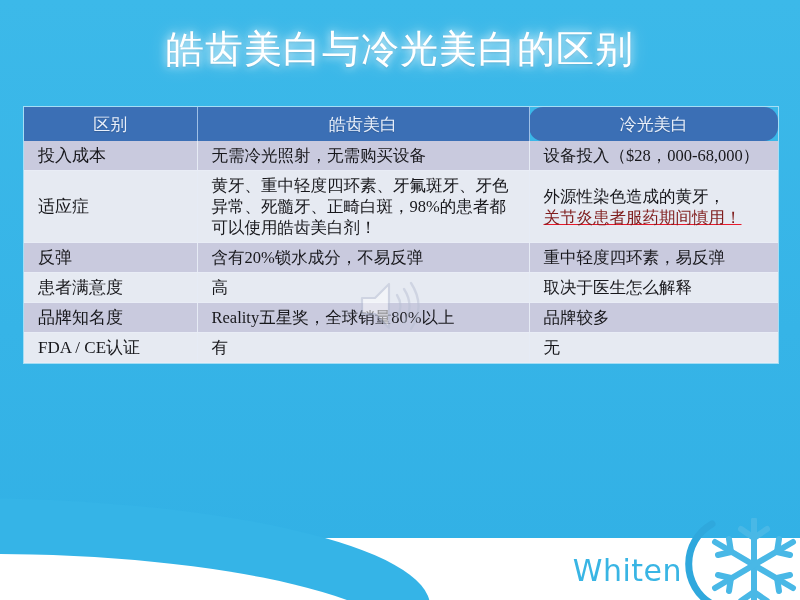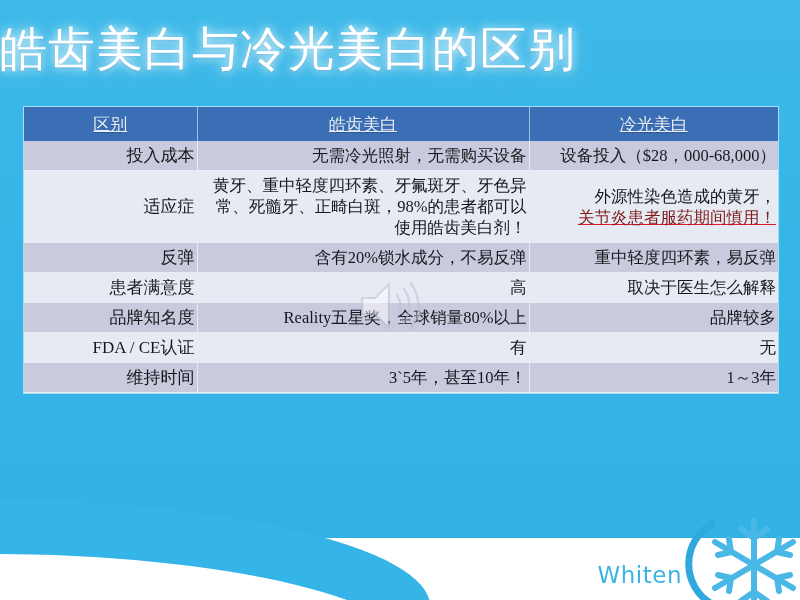--- a/index.html
+++ b/index.html
@@ -30,22 +30,23 @@
   .swoosh-inner{
     position:absolute;left:-10px;bottom:-58px;width:430px;height:104px;
     background:#ffffff;
     border-top-right-radius:100% 100%;
     z-index:3;
   }
 
   
   .title{
     position:absolute;top:20px;left:0;width:800px;
+    text-align:center;
     color:#ffffff;
-    font-size:47px;
+    font-size:38px;
     line-height:58px;
     letter-spacing:1px;
     font-family:"DejaVu Sans","Liberation Sans",sans-serif;
     text-shadow:0 0 9px rgba(255,255,255,.85),0 0 18px rgba(255,255,255,.55),0 1px 2px rgba(0,70,110,.25);
     z-index:6;
     white-space:nowrap;
   }
 
   
   .table-wrap{
@@ -64,30 +65,29 @@
 
   th{
     background:#3b6fb5;
     color:#e9f0fb;
     font-weight:normal;
     font-size:17px;
     height:32px;
     text-align:center;
     border-right:1px solid #9fc0e6;
     text-shadow:0 1px 1px rgba(0,0,0,.18);
-    text-decoration:underline;
-  }
-  th:last-child{border-right:none;}
+  }
+  th:last-child{border-right:none;border-radius:14px;}
 
   td{
-    text-align:right;
+    text-align:left;
     color:#17171b;
     font-size:16.5px;
     line-height:21px;
-    padding:4px 2px;
+    padding:4px 14px;
     border-right:1px solid #e6ebf5;
     border-bottom:1px solid #e9edf6;
     font-family:Liberation Serif, serif;
   }
   td:last-child{border-right:none;}
   tr.odd  td{background:#c9cade;}
   tr.even td{background:#e6eaf2;}
 
   td.label{font-size:17px;}
 
@@ -101,21 +101,21 @@
   .speaker{
     position:absolute;left:356px;top:275px;width:72px;height:62px;
     z-index:7;opacity:.5;pointer-events:none;
   }
 
   
   .brand{
     position:absolute;right:118px;bottom:12px;
     z-index:8;
     color:#39b5e4;
-    font-size:23px;
+    font-size:30px;
     letter-spacing:.5px;
     font-family:"DejaVu Sans","Liberation Sans",sans-serif;
   }
   .logo{
     position:absolute;right:0px;bottom:-10px;width:122px;height:92px;z-index:8;
   }
 </style>
 </head>
 <body>
 
@@ -167,25 +167,20 @@
         </tr>
         <tr class="odd">
           <td class="label">品牌知名度</td>
           <td>Reality五星奖，全球销量80%以上</td>
           <td>品牌较多</td>
         </tr>
         <tr class="even">
           <td class="label">FDA / CE认证</td>
           <td>有</td>
           <td>无</td>
-        </tr>
-        <tr class="odd">
-          <td class="label">维持时间</td>
-          <td>3`5年，甚至10年！</td>
-          <td>1～3年</td>
         </tr>
       </tbody>
     </table>
   </div>
 
   <div class="speaker">
     <svg viewBox="0 0 72 62" width="72" height="62">
       <path d="M6 23 h13 L33 9 v44 L19 39 H6 Z" fill="#ffffff" stroke="#b9c0d4" stroke-width="2.2" stroke-linejoin="round"></path>
       <path d="M41 20 q7 11 0 22" fill="none" stroke="#b9c0d4" stroke-width="2.4" stroke-linecap="round"></path>
       <path d="M48 14 q11 17 0 34" fill="none" stroke="#b9c0d4" stroke-width="2.4" stroke-linecap="round"></path>

